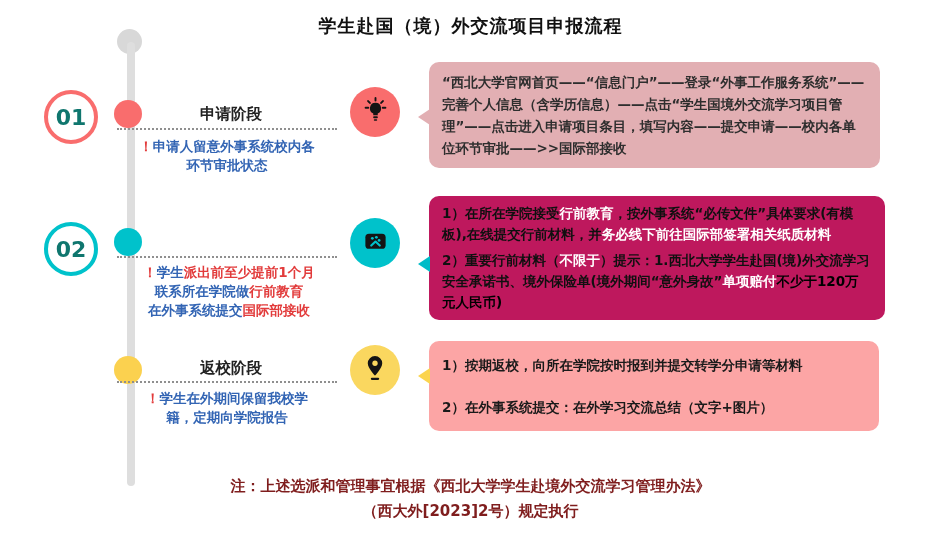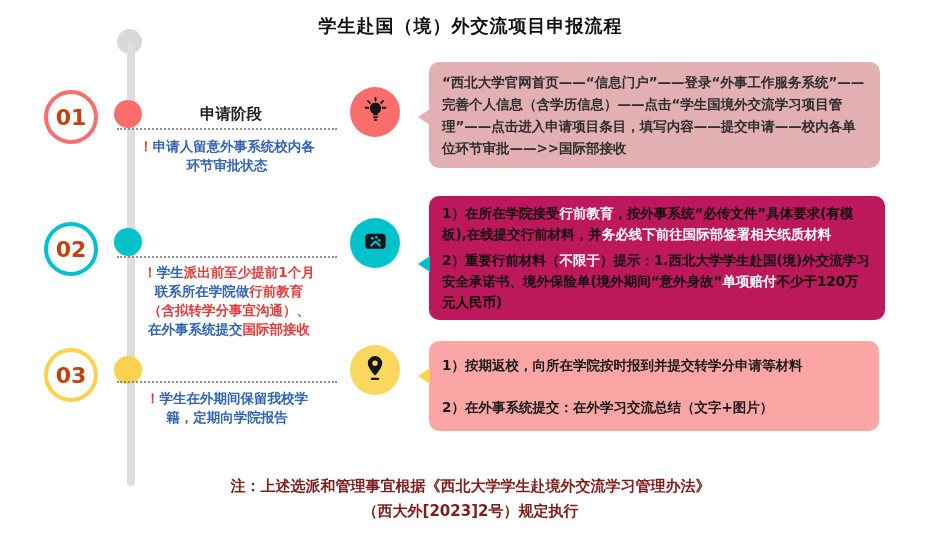--- a/index.html
+++ b/index.html
@@ -8,21 +8,21 @@
   .abs{position:absolute;}
 
   .title{top:14px;left:0;width:941px;text-align:center;font-size:18px;font-weight:bold;color:#111;letter-spacing:1px;}
 
   
   .tl-top{left:117px;top:29px;width:25px;height:25px;border-radius:50%;background:#D8D8D8;}
   .tl-bar{left:127px;top:42px;width:8px;height:444px;background:#DEDEDE;border-radius:4px;}
 
   
   .num{width:46px;height:46px;border-radius:50%;background:#fff;border:4px solid #000;
-       display:flex;align-items:center;justify-content:center;font-size:22px;font-weight:bold;color:#c2410c;left:44px;}
+       display:flex;align-items:center;justify-content:center;font-size:22px;font-weight:bold;color:#0f766e;left:44px;}
   .num.s1{border-color:#F96D6D;top:90px;}
   .num.s2{border-color:#00C2CB;top:222px;}
   .num.s3{border-color:#FBD14F;top:348px;}
 
   
   .dot{width:28px;height:28px;border-radius:50%;left:114px;}
   .dot.s1{background:#F96D6D;top:100px;}
   .dot.s2{background:#00C2CB;top:228px;}
   .dot.s3{background:#FBD14F;top:356px;}
 
@@ -102,43 +102,40 @@
   </div>
 
   <div class="abs num s2">
     <span>02</span>
   </div>
   <div class="abs dot s2"></div>
   <div class="abs dotline s2"></div>
   <div class="abs warn w2">
     <div class="wline"><span class="wr">！</span><span class="wb">学生</span><span class="wr">派出前至少提前1个月</span></div>
     <div class="wline"><span class="wb">联系所在学院做</span><span class="wr">行前教育</span></div>
-    <div class="wline"><span class="wr">（含拟转学分事宜沟通）、</span></div>
     <div class="wline"><span class="wb">在外事系统提交</span><span class="wr">国际部接收</span></div>
   </div>
   <div class="abs icn s2">
     <span>
       <svg width="27" height="27" viewBox="0 0 24 24">
         <rect x="3" y="5" width="18" height="13.5" rx="3.2" fill="#141414"></rect>
         <circle cx="9.2" cy="9.2" r="1.25" fill="#00C2CB"></circle>
         <circle cx="12.8" cy="8.3" r="1.25" fill="#00C2CB"></circle>
         <circle cx="15.2" cy="11" r="1.25" fill="#00C2CB"></circle>
         <path d="M8.2 15.6l3.8-3.6 3.8 3.6" stroke="#00C2CB" stroke-width="1.9" fill="none" stroke-linecap="round" stroke-linejoin="round"></path>
       </svg>
     </span>
   </div>
   <div class="abs bubble b2">
     <p><span>1）在所在学院接受</span><span class="seg-white">行前教育</span><span>，按外事系统“必传文件”具体要求(有模板),在线提交行前材料，并</span><span class="seg-white">务必线下前往国际部签署相关纸质材料</span></p>
     <p><span>2）重要行前材料（</span><span class="seg-white">不限于</span><span>）提示：1.西北大学学生赴国(境)外交流学习安全承诺书、境外保险单(境外期间“意外身故”</span><span class="seg-white">单项赔付</span><span class="seg-darkbold">不少于120万元人民币)</span></p>
   </div>
 
-  <div class="abs num s3">
-    <span>03</span>
-  </div>
   <div class="abs dot s3"></div>
+  <div class="abs stage-label s3">返校阶段</div>
   <div class="abs dotline s3"></div>
   <div class="abs warn w3">
     <span class="wr">！</span><span class="wb">学生在外期间保留我校学籍，定期向学院报告</span>
   </div>
   <div class="abs icn s3">
     <span>
       <svg width="28" height="28" viewBox="0 0 24 24">
         <path fill="#141414" d="M12 1.8a6.2 6.2 0 0 1 6.2 6.2c0 4.3-6.2 10.6-6.2 10.6S5.8 12.3 5.8 8A6.2 6.2 0 0 1 12 1.8z"></path>
         <circle cx="12" cy="7.9" r="2.3" fill="#FAD75F"></circle>
         <rect x="8.4" y="20.4" width="7.2" height="1.8" rx="0.9" fill="#141414"></rect>

